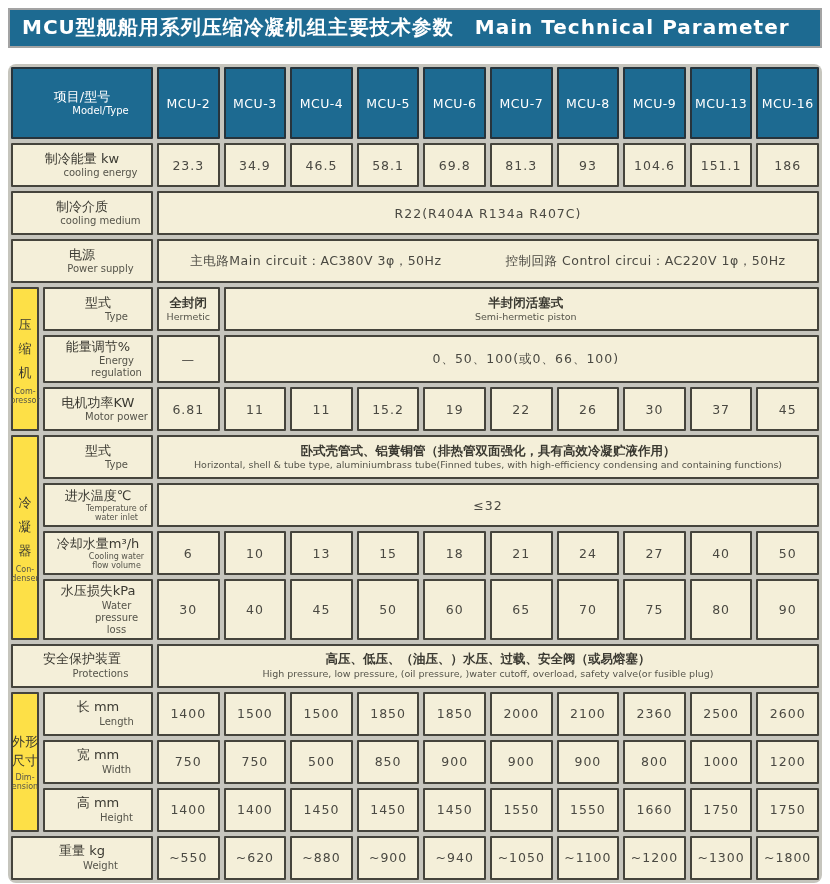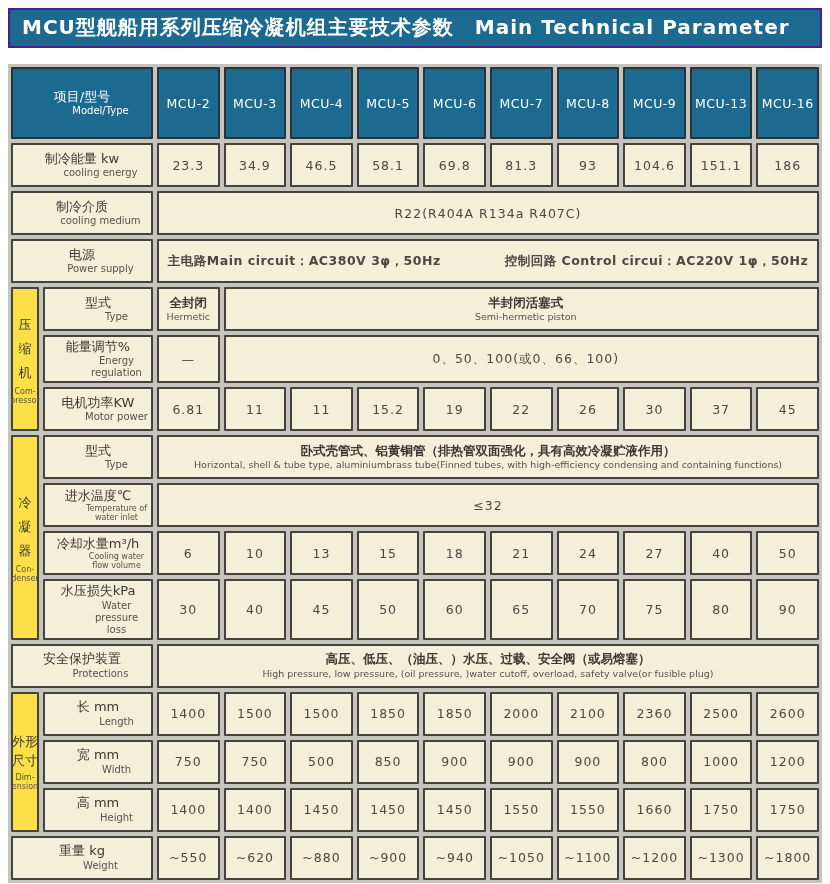--- a/index.html
+++ b/index.html
@@ -1,25 +1,25 @@
 <!DOCTYPE html>
 <html><head>
 <meta charset="utf-8">
 <style>
   html,body{margin:0;padding:0;background:#ffffff;}
   body{width:830px;font-family:"DejaVu Sans",sans-serif;color:#3c3b33;-webkit-font-smoothing:antialiased;}
   .page{padding:8px 8px 10px 8px;}
 
   .title-bar{
-    background:#1d6a91;border:2px solid #4c1d95;color:#fff;
+    background:#1d6a91;border:2px solid #a3a3a3;color:#fff;
     font-size:20px;font-weight:bold;letter-spacing:1px;
     padding:4px 10px 5px 12px;margin-bottom:16px;white-space:nowrap;
   }
 
-  .tbl{background:#c6c5bd;padding:3px;display:flex;flex-direction:column;gap:4px;}
+  .tbl{background:#c6c5bd;padding:3px;display:flex;flex-direction:column;gap:4px;border-radius:8px;}
 
   .row{display:grid;grid-template-columns:142px repeat(10,1fr);gap:4px;}
   .band{display:flex;gap:4px;}
   .band-rows{flex:1;display:flex;flex-direction:column;gap:4px;}
   .band .row{grid-template-columns:110px repeat(10,1fr);}
 
   .cell{
     background:#f4efd9;border:2px solid #45443c;box-sizing:border-box;
     display:flex;flex-direction:column;align-items:center;justify-content:center;
     text-align:center;min-height:44px;padding:2px 3px;border-radius:1px;
@@ -33,21 +33,21 @@
   .val{font-size:12.5px;letter-spacing:1px;color:#4a4942;}
   .head .val{font-size:12.5px;letter-spacing:0.5px;}
 
   .span-all{grid-column:2 / -1;}
   .span-rest{grid-column:3 / -1;padding-left:12px;}
 
   .two-line-zh{font-size:12.5px;line-height:1.3;color:#3a3931;font-weight:bold;}
   .two-line-en{font-size:9.5px;line-height:1.25;color:#55544a;}
 
   .supply{flex-direction:row;gap:64px;}
-  .supply .val{letter-spacing:0.5px;font-size:12.5px;font-weight:bold;}
+  .supply .val{letter-spacing:0.5px;font-size:12.5px;}
 
   .strip{
     flex:0 0 28px;width:28px;background:#fde047;border:2px solid #45443c;box-sizing:border-box;
     display:flex;flex-direction:column;align-items:center;justify-content:center;border-radius:1px;
   }
   .szh{font-size:13px;line-height:1.85;width:1.1em;word-break:break-all;text-align:center;color:#3a3931;}
   .szh.w2{width:2.2em;line-height:1.5;}
   .sen{font-size:8px;line-height:1.15;width:30px;text-align:center;overflow-wrap:anywhere;color:#55544a;margin-top:2px;}
 </style>
 </head>

